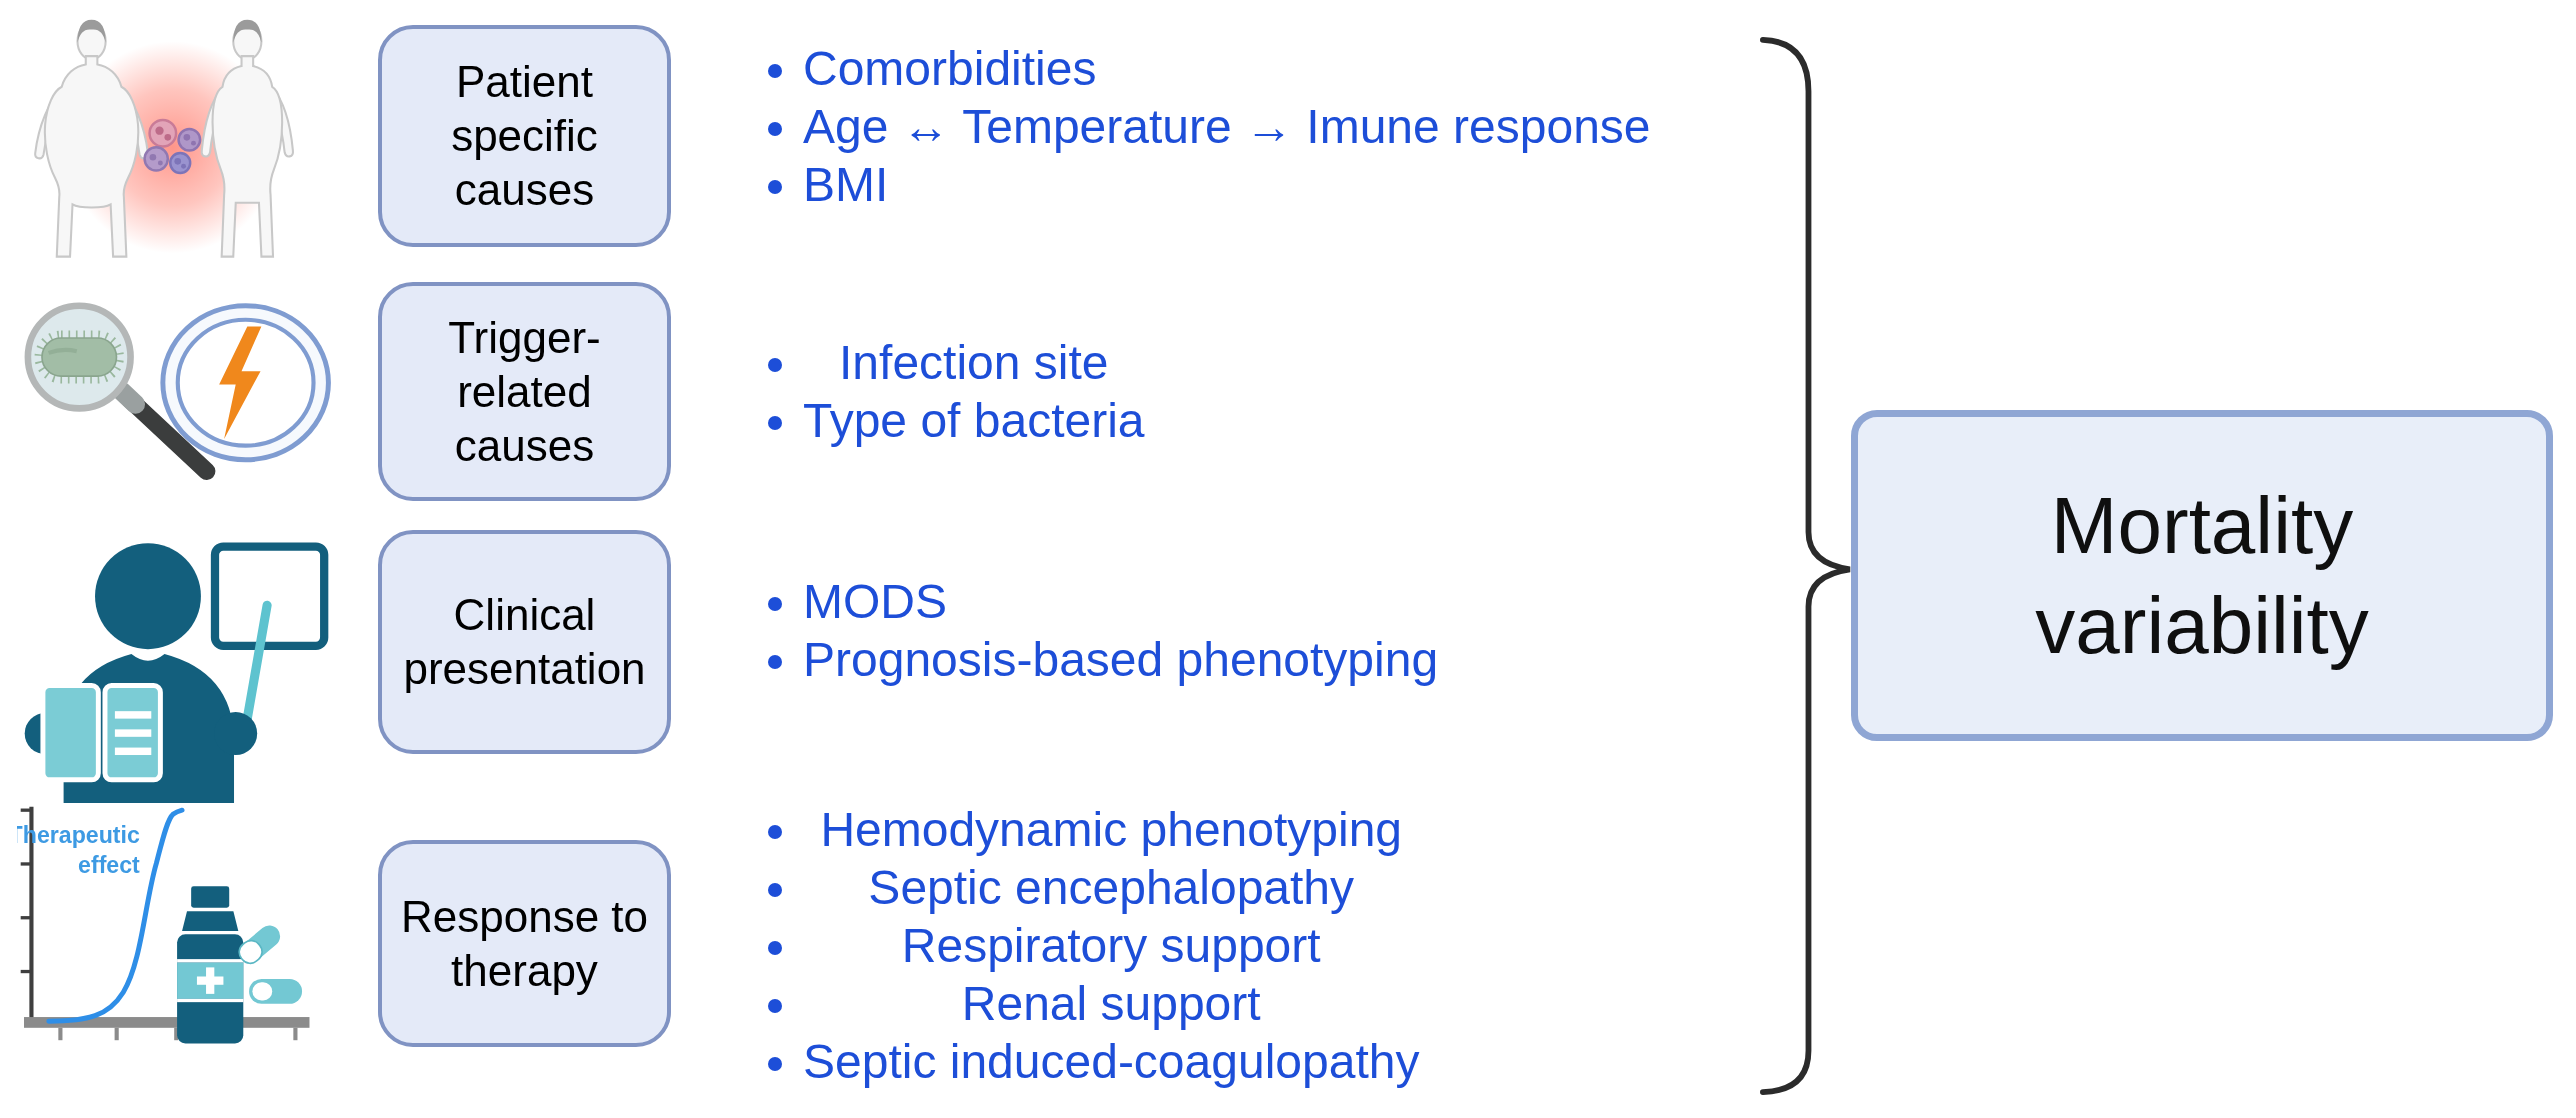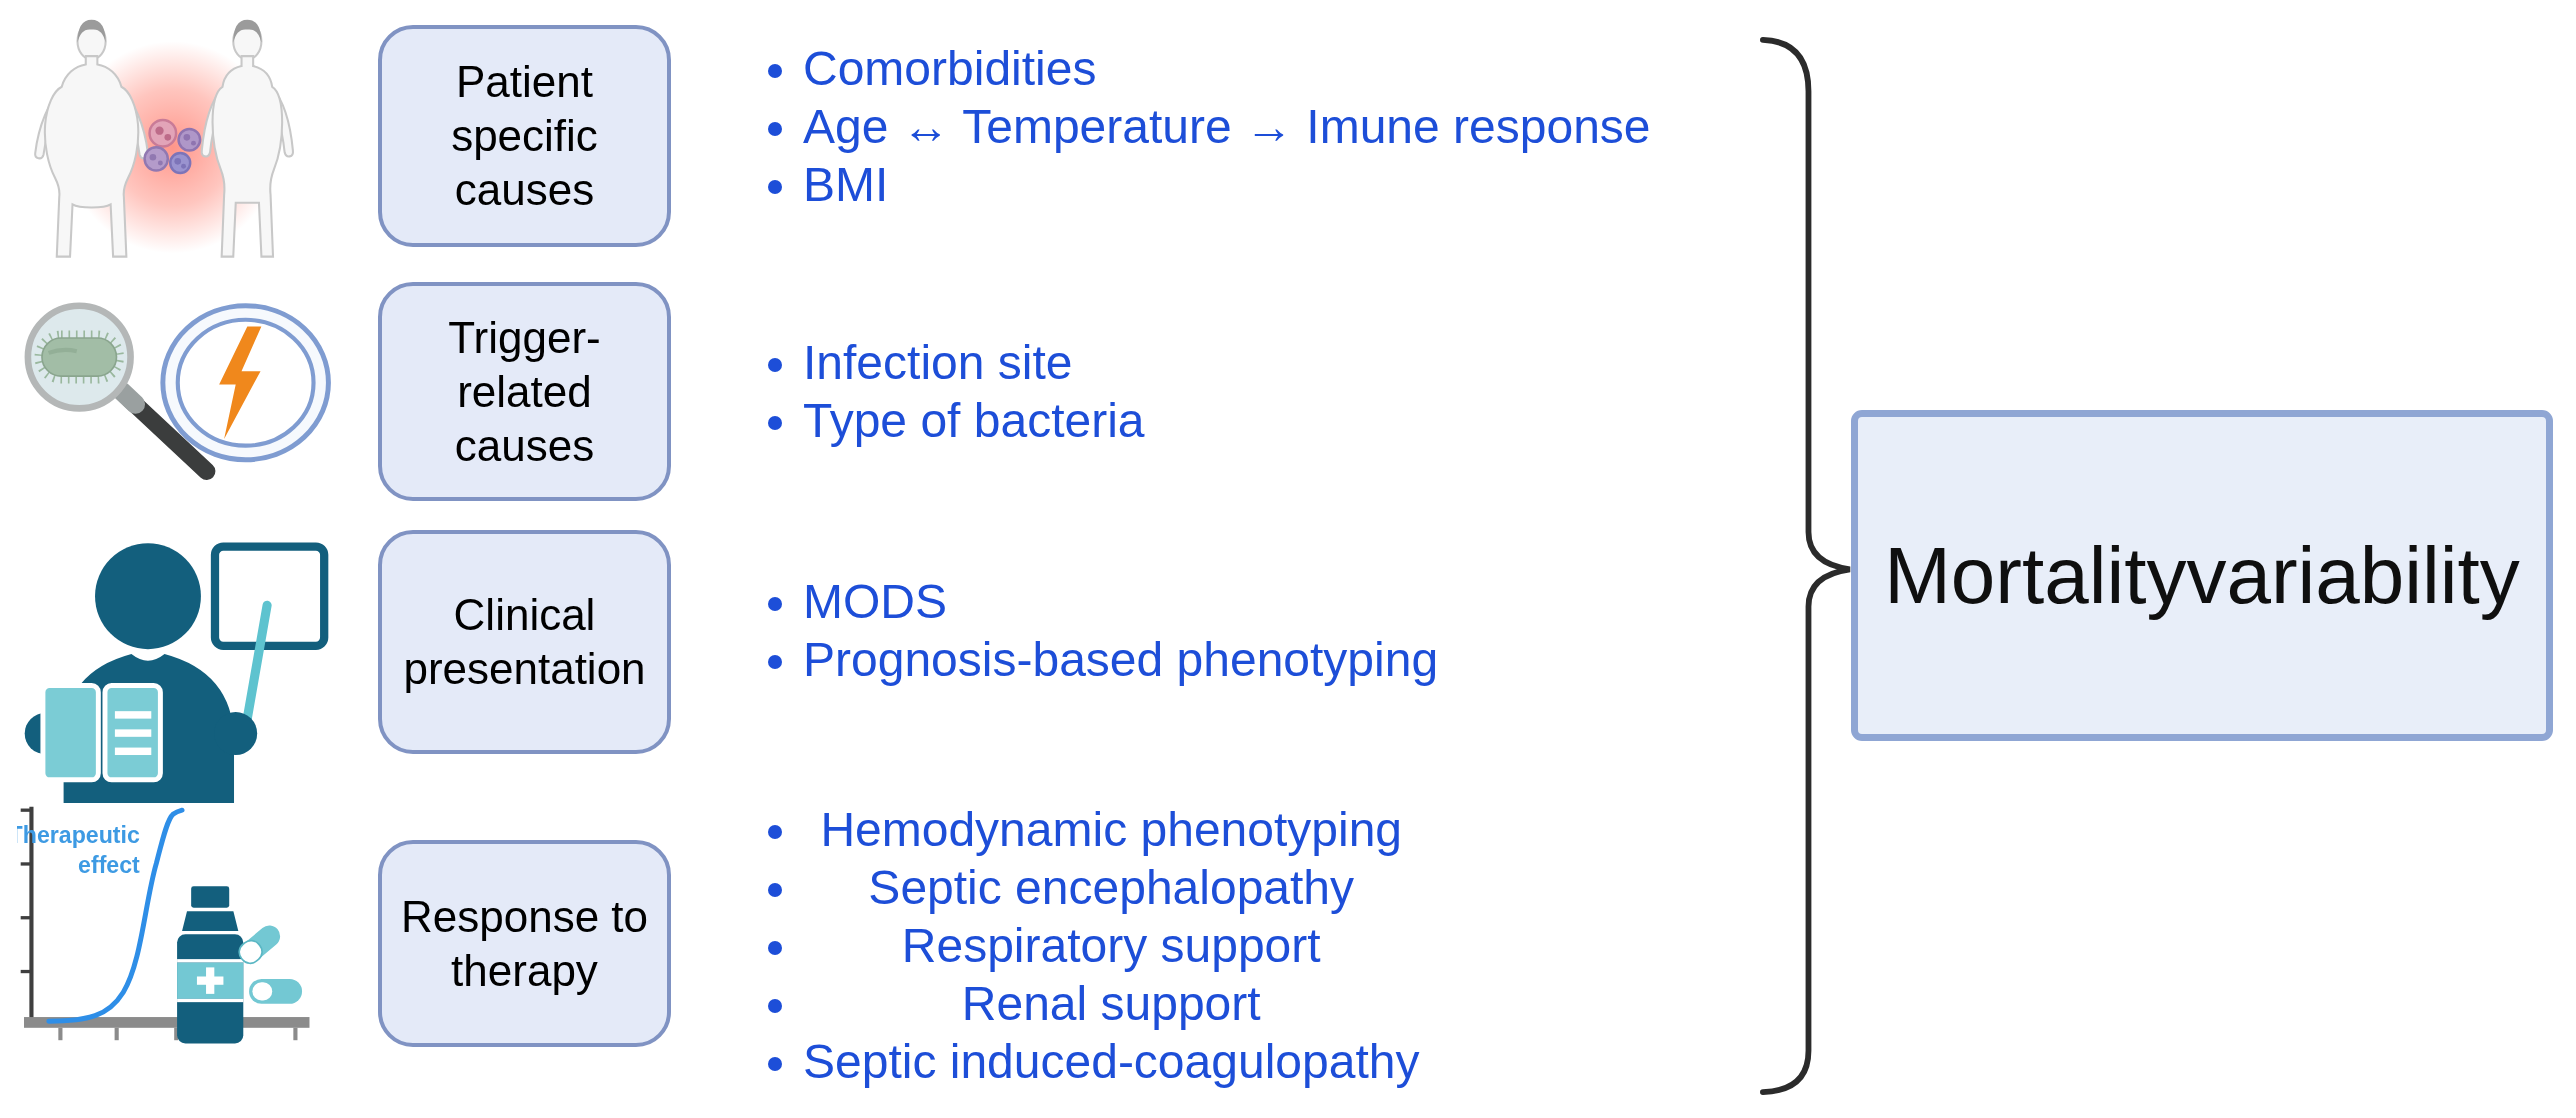--- a/index.html
+++ b/index.html
@@ -15,27 +15,27 @@
     text-align:center; font-size:44px; line-height:54px; color:#000000;
   }
   #box1 { top:25px;  height:222px; }
   #box2 { top:282px; height:219px; }
   #box3 { top:530px; height:224px; }
   #box4 { top:801px; height:207px;margin-top:39px; }
   .bullets { position:absolute; left:745px; font-size:48px; line-height:58px; color:#1d4ed8; }
   .bullets ul { margin:0; padding-left:58px; white-space:nowrap; }
   .bullets li { padding:0; margin:0; }
   #list1 { top:40px; }
-  #list2 { top:334px; }
+  #list2 { top:334px;text-align:center; }
   #list3 { top:573px; }
   #list4 { top:801px;text-align:center; }
   .outcome-box {
     position:absolute; left:1851px; top:410px; width:702px; height:331px; box-sizing:border-box;
-    background:#e8eef9; border:7.5px solid #8fa6d4; border-radius:11px;
-    display:flex; flex-direction:row; align-items:center; justify-content:center;
+    background:#e8eef9; border:7.5px solid #8fa6d4; border-radius:26px;
+    display:flex; flex-direction:column; align-items:center; justify-content:center;
     text-align:center; font-size:80px; line-height:100px; color:#0f0f0f;
   }
   .brace { position:absolute; left:1723px; top:25px; }
 </style>
 </head>
 <body>
 
 <div class="canvas">
 
   <div class="icon-slot" style="left:16.6px; top:8.3px;">

